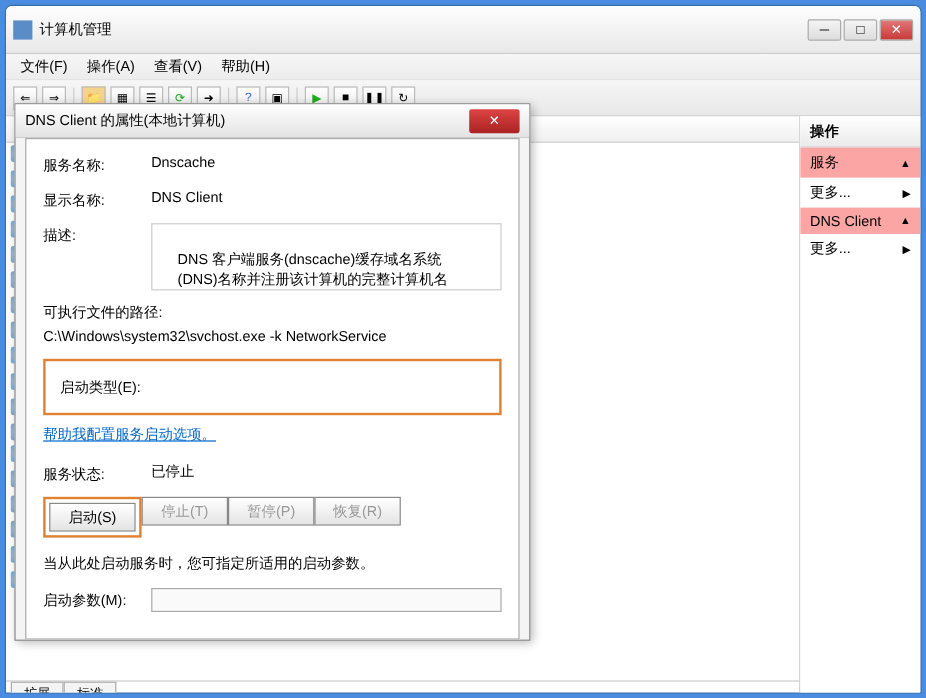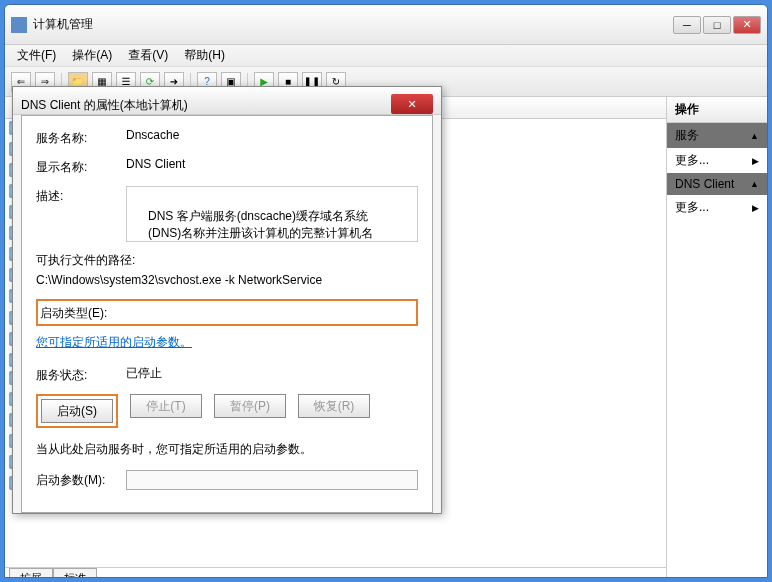--- a/index.html
+++ b/index.html
@@ -26,42 +26,42 @@
 .svc-row.sel .svc-name{border:2px solid #e08030;padding:0 4px}
 .svc-ico{width:14px;height:14px;background:radial-gradient(#b4d4f0,#6aa6d8);border-radius:2px;margin-right:4px;flex-shrink:0}
 .svc-name{width:130px;overflow:hidden;white-space:nowrap}
 .svc-desc{width:48px;overflow:hidden;white-space:nowrap}
 .svc-stat{width:60px}
 .tabs-bottom{height:22px;border-top:1px solid #ccc;display:flex;align-items:center;padding-left:4px}
 .btab{padding:2px 10px;border:1px solid #aaa;background:#f4f4f4;cursor:pointer;font-size:11px}
 .actions-panel{width:100px;background:#fff}
 .actions-head{background:linear-gradient(#fff,#eaeaea);padding:4px 8px;border-bottom:1px solid #ccc;font-weight:bold}
 .act-item{padding:4px 8px;display:flex;justify-content:space-between;align-items:center;cursor:pointer}
-.act-item.hdr{background:#737373}
+.act-item.hdr{background:#fca5a5}
 .act-arrow{font-size:9px}
 
 .dialog{position:absolute;top:86px;left:12px;width:430px;background:#f4f4f4;border:1px solid #888;box-shadow:2px 2px 8px rgba(0,0,0,.3)}
-.dlg-title{height:28px;background:linear-gradient(#fefefe,#e4e4e4);display:flex;align-items:flex-end;padding:0 8px;border-bottom:1px solid #ccc}
+.dlg-title{height:28px;background:linear-gradient(#fefefe,#e4e4e4);display:flex;align-items:center;padding:0 8px;border-bottom:1px solid #ccc}
 .dlg-title span{flex:1}
 .dlg-close{width:42px;height:20px;background:linear-gradient(#d44,#a22);color:#fff;display:flex;align-items:center;justify-content:center;border-radius:2px;cursor:pointer;font-size:11px}
 .dlg-tabs{display:flex;margin:6px 8px 0}
 .dtab{padding:4px 14px;border:1px solid #aaa;background:#f4f4f4;border-bottom:none;cursor:pointer;position:relative;top:1px}
 .dtab.active{background:#fff;z-index:2}
 .dlg-body{background:#fff;margin:0 8px;border:1px solid #aaa;padding:12px 14px}
 .frow{display:flex;margin-bottom:10px;align-items:flex-start}
 .flabel{width:90px;padding-top:2px}
 .fval{flex:1}
 .desc-box{border:1px solid #ccc;padding:21px;height:56px;overflow:hidden}
-.combo-row{border:2px solid #e08030;padding:2px;display:flex;align-items:center;margin-bottom:8px}
+.combo-row{border:2px solid #e08030;padding:12px;display:flex;align-items:center;margin-bottom:8px}
 .combo-row .flabel{width:84px}
 select{flex:1;height:22px;border:1px solid #888}
 .link{color:#0066cc;text-decoration:underline;cursor:pointer}
 .btn{width:72px;height:24px;border:1px solid #888;background:linear-gradient(#fff,#e4e4e4);cursor:pointer}
 .btn:disabled{color:#999;cursor:default}
-.btn-row{display:flex;gap:12px;margin:8px 0}
+.btn-row{display:flex;margin:8px 0}
 .start-btn-wrap{border:2px solid #e08030;padding:3px;display:inline-block}
 .dlg-foot{display:flex;justify-content:flex-end;gap:8px;padding:10px 14px}
 input[type=text]{border:1px solid #aaa;height:20px;padding:0 4px;width:100%}
 </style>
 </head>
 <body>
 
 <div class="main-window">
   <div class="titlebar">
     <div class="icon"></div>
@@ -256,21 +256,21 @@
       </div>
     <div class="frow">
         <div class="flabel">描述:</div>
         <div class="fval desc-box">DNS 客户端服务(dnscache)缓存域名系统(DNS)名称并注册该计算机的完整计算机名称。如果</div>
       </div>
     <div style="margin-bottom:4px">可执行文件的路径:</div>
     <div style="margin-bottom:12px">C:\Windows\system32\svchost.exe -k NetworkService</div>
     <div class="combo-row">
       <div class="flabel">启动类型(E):</div>
     </div>
-    <div style="margin-bottom:14px"><span class="link">您可指定所适用的启动参数。</span></div>
+    <div style="margin-bottom:14px"><span class="link">帮助我配置服务启动选项。</span></div>
     <div class="frow">
         <div class="flabel">服务状态:</div>
         <div class="fval">已停止</div>
       </div>
     <div class="btn-row">
       <span class="start-btn-wrap"><button class="btn">启动(S)</button></span>
       <button class="btn" disabled="">停止(T)</button>
       <button class="btn" disabled="">暂停(P)</button>
       <button class="btn" disabled="">恢复(R)</button>
     </div>

